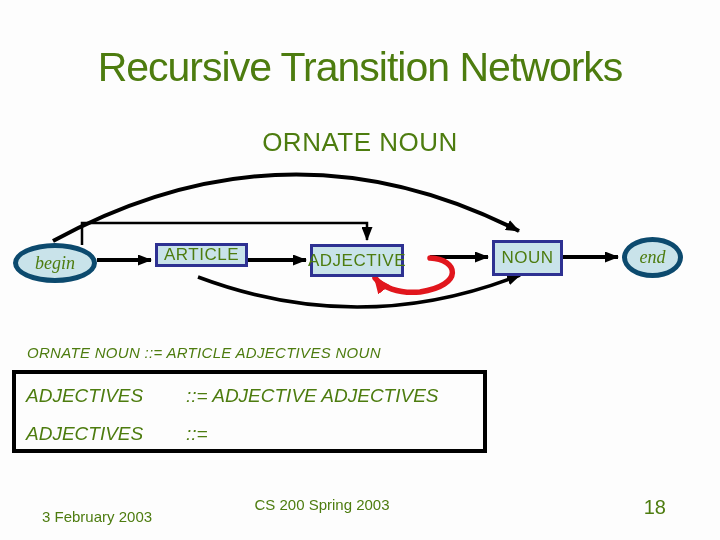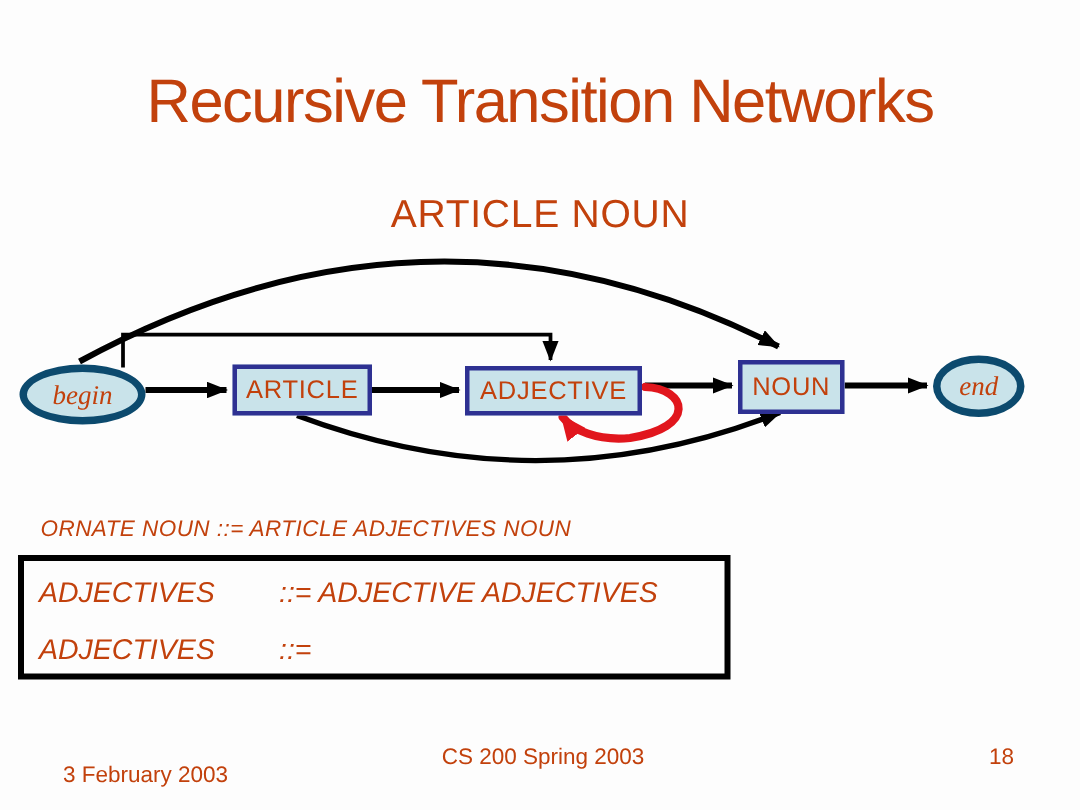--- a/index.html
+++ b/index.html
@@ -1,18 +1,18 @@
 <!DOCTYPE html>
 <html><head>
 <meta charset="utf-8">
 <style>
   html,body{margin:0;padding:0;}
   .slide{
     position:relative;width:720px;height:540px;background:#fdfdfd;
-    font-family:"Liberation Sans",sans-serif;color:#c2410c;overflow:hidden;
+    font-family:"Liberation Sans",sans-serif;color:#4d7c0f;overflow:hidden;
   }
   .title{
     position:absolute;top:44px;left:0;width:720px;text-align:center;
     font-size:41px;letter-spacing:-1px;white-space:nowrap;
   }
   .subtitle{
     position:absolute;top:127px;left:0;width:720px;text-align:center;
     font-size:26px;letter-spacing:0.5px;white-space:nowrap;
   }
   .diagram-svg{position:absolute;left:0;top:165px;}
@@ -32,30 +32,30 @@
   .rules-box{
     position:absolute;left:12px;top:370px;width:475px;height:83px;
     box-sizing:border-box;border:4px solid #000;background:#fdfdfd;text-align:right;
   }
   .rule-row{position:absolute;left:0;width:100%;height:24px;}
   .rule-row.r0{top:11px;}
   .rule-row.r1{top:49px;}
   .rule-lhs{position:absolute;left:10px;font-style:italic;font-size:19px;white-space:nowrap;}
   .rule-rhs{position:absolute;left:170px;font-style:italic;font-size:19px;white-space:nowrap;}
   .footer-date{position:absolute;left:42px;top:496px;font-size:15px;margin-top:12px;}
-  .footer-course{position:absolute;left:0;top:496px;width:644px;text-align:center;font-size:15px;margin-left:40px;}
-  .footer-page{position:absolute;right:44px;top:496px;font-size:15px;}
+  .footer-course{position:absolute;left:0;top:496px;width:644px;text-align:center;font-size:15px;}
+  .footer-page{position:absolute;right:54px;top:496px;font-size:20px;}
 </style>
 </head>
 <body>
 
 <div class="slide">
 
   <div class="title">Recursive Transition Networks</div>
-  <div class="subtitle">ARTICLE NOUN</div>
+  <div class="subtitle">ORNATE NOUN</div>
 
   <svg class="diagram-svg" width="720" height="150" viewBox="0 0 720 150">
     <defs>
       <marker id="ah" markerUnits="userSpaceOnUse" markerWidth="14" markerHeight="11" refX="13" refY="5.5" orient="auto">
         <path d="M0,0 L14,5.5 L0,11 z" fill="#000"></path>
       </marker>
       <marker id="ahr" markerUnits="userSpaceOnUse" markerWidth="17" markerHeight="15" refX="15" refY="7.5" orient="auto">
         <path d="M0,0 L17,7.5 L0,15 z" fill="#e1161d"></path>
       </marker>
     </defs>
@@ -71,25 +71,25 @@
     <path d="M 430,92 L 488,92" stroke="#000" stroke-width="4" marker-end="url(#ah)"></path>
     <path d="M 563,92 L 618,92" stroke="#000" stroke-width="4" marker-end="url(#ah)"></path>
 
     <path d="M 430,93 C 458,94 465,120 420,127 C 398,129 382,122 375,113" fill="none" stroke="#e1161d" stroke-width="5.5" stroke-linecap="round" marker-end="url(#ahr)"></path>
   </svg>
 
   <div class="node node-ellipse" style="left:13px;top:243px;width:84px;height:40px;">
     <span>begin</span>
   </div>
 
-  <div class="node node-rect" style="left:155px;top:243px;width:93px;height:34px;">
+  <div class="node node-rect" style="left:155px;top:243px;width:93px;height:24px;">
     <span>ARTICLE</span>
   </div>
 
-  <div class="node node-rect" style="left:310px;top:244px;width:118px;height:33px;">
+  <div class="node node-rect" style="left:310px;top:244px;width:94px;height:33px;">
     <span>ADJECTIVE</span>
   </div>
 
   <div class="node node-rect" style="left:492px;top:240px;width:71px;height:36px;">
     <span>NOUN</span>
   </div>
 
   <div class="node node-ellipse" style="left:622px;top:237px;width:61px;height:41px;">
     <span>end</span>
   </div>

